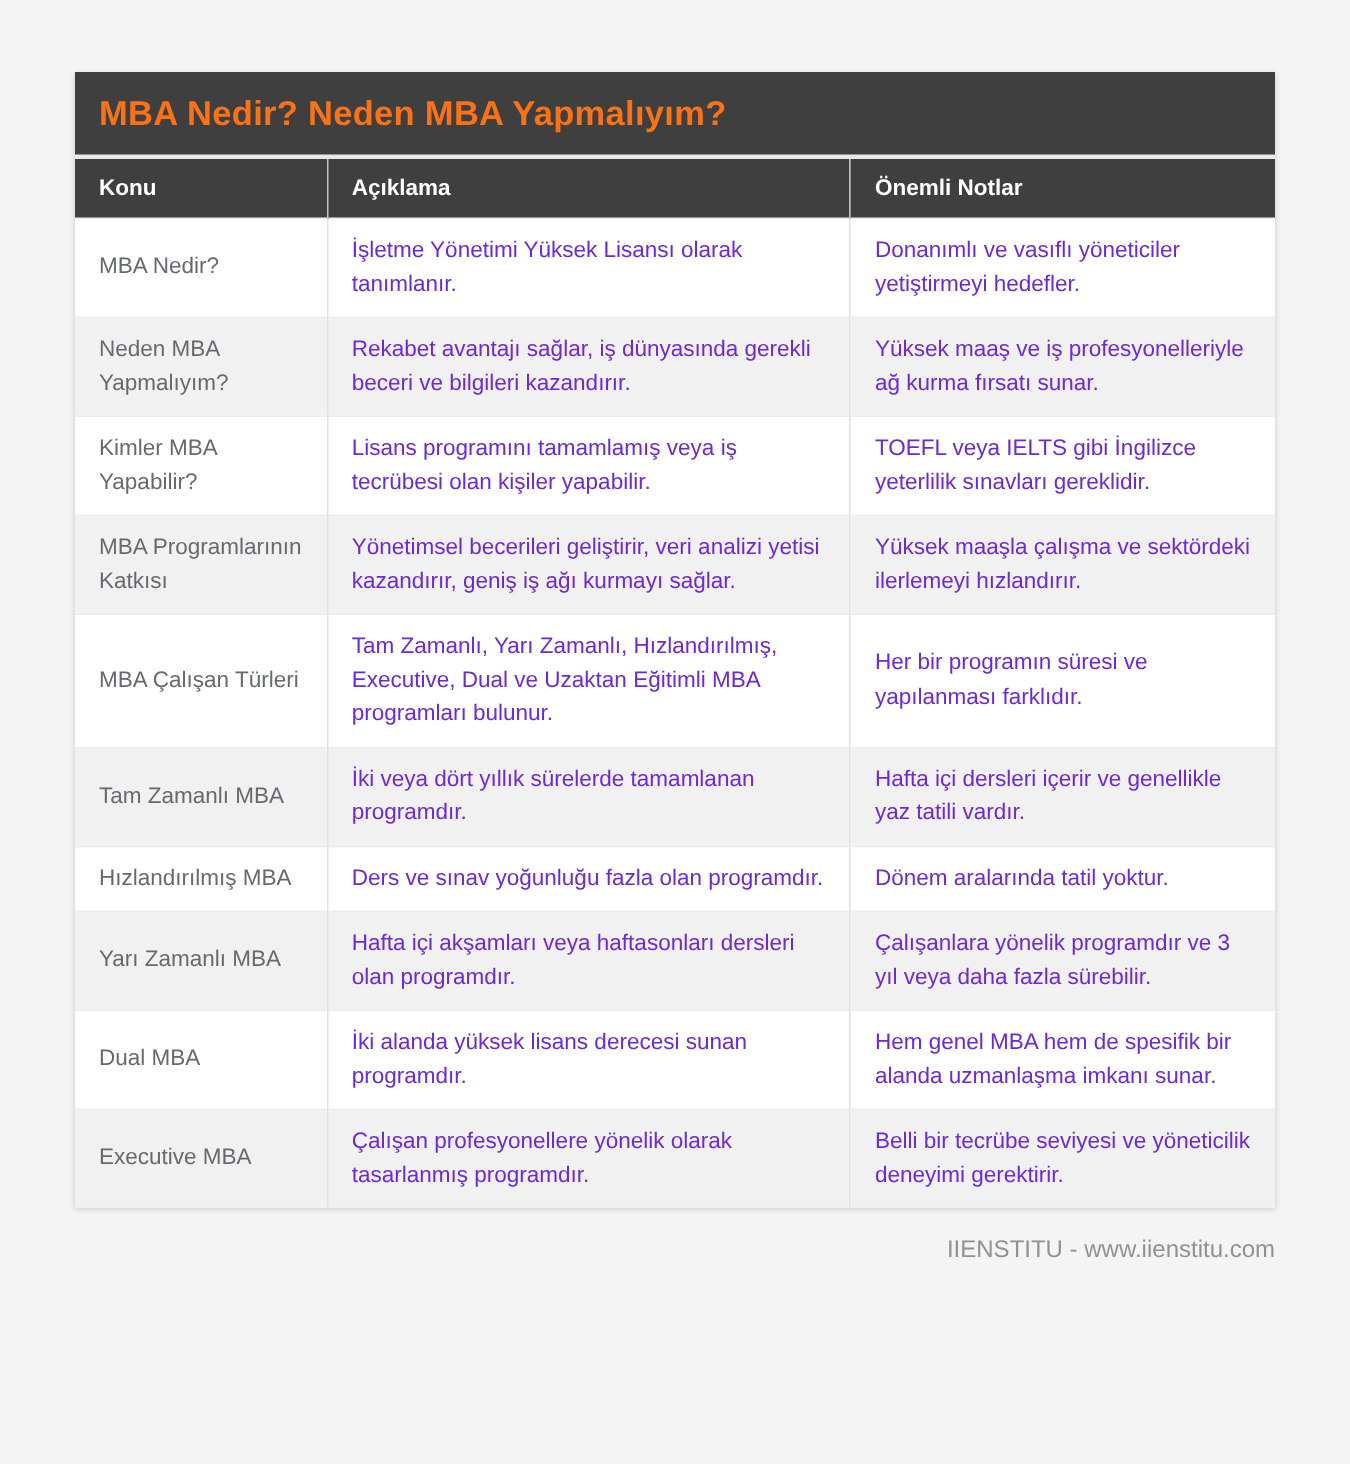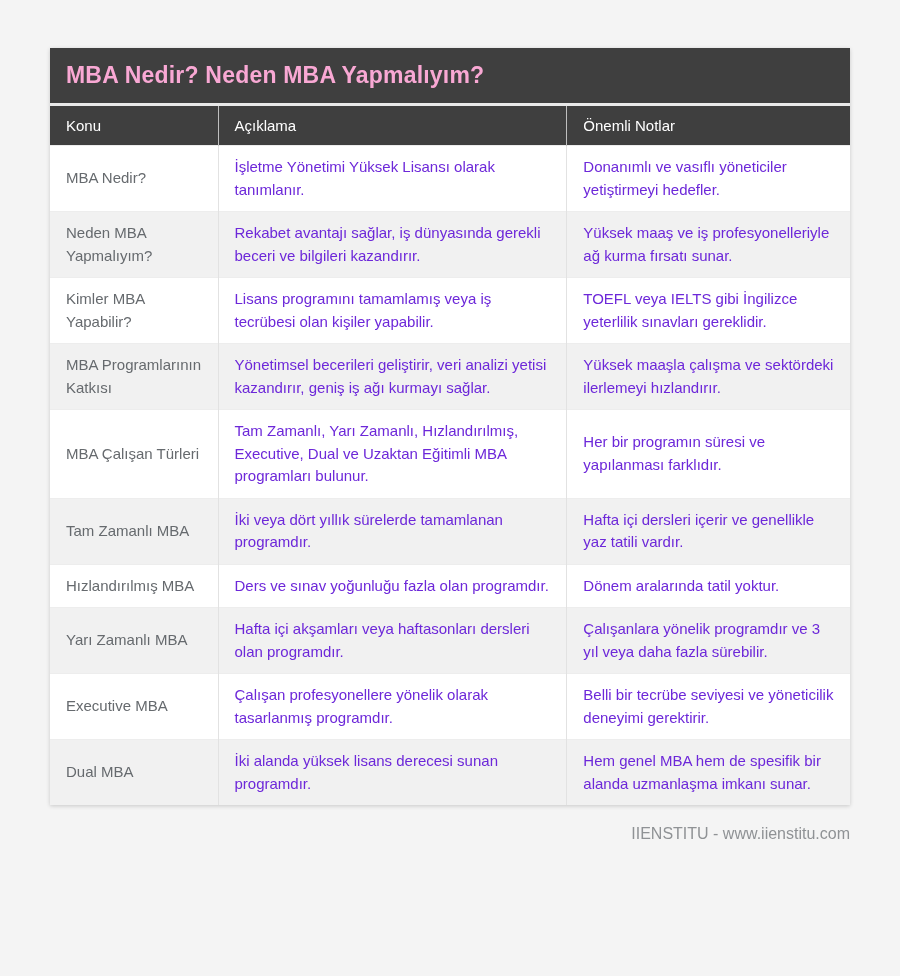--- a/index.html
+++ b/index.html
@@ -14,41 +14,41 @@
     min-height: 976px;
     margin: 0 auto;
     padding: 48px 50px 24px;
   }
   .card {
     background: #ffffff;
     box-shadow: 0 1px 4px rgba(0,0,0,0.18);
   }
   .card-title {
     background: #3f3f3f;
-    color: #f9a8d4;
+    color: #f97316;
     font-size: 23px;
     font-weight: bold;
     padding: 14px 16px;
     border-bottom: 3px solid #e9e9e9;
     letter-spacing: 0.2px;
   }
   table.mba-table {
     width: 100%;
     border-collapse: collapse;
     table-layout: fixed;
   }
   col.c-konu    { width: 21%; }
   col.c-aciklama{ width: 43.6%; }
   col.c-notlar  { width: 35.4%; }
   thead th {
     background: #3f3f3f;
     color: #ffffff;
     text-align: left;
     font-size: 15px;
-    font-weight: normal;
+    font-weight: bold;
     padding: 11px 16px;
   }
   thead th + th { border-left: 1px solid #bfbfbf; }
   tbody td {
     font-size: 15px;
     line-height: 1.5;
     color: #6d28d9;
     padding: 10px 16px;
     vertical-align: middle;
     border-top: 1px solid #ededed;
@@ -126,27 +126,27 @@
     <td>Dönem aralarında tatil yoktur.</td>
   </tr>
 
   <tr>
     <td class="konu">Yarı Zamanlı MBA</td>
     <td>Hafta içi akşamları veya haftasonları dersleri olan programdır.</td>
     <td>Çalışanlara yönelik programdır ve 3 yıl veya daha fazla sürebilir.</td>
   </tr>
 
   <tr>
+    <td class="konu">Dual MBA</td>
+    <td>İki alanda yüksek lisans derecesi sunan programdır.</td>
+    <td>Hem genel MBA hem de spesifik bir alanda uzmanlaşma imkanı sunar.</td>
+  </tr>
+
+  <tr>
     <td class="konu">Executive MBA</td>
     <td>Çalışan profesyonellere yönelik olarak tasarlanmış programdır.</td>
     <td>Belli bir tecrübe seviyesi ve yöneticilik deneyimi gerektirir.</td>
-  </tr>
-
-  <tr>
-    <td class="konu">Dual MBA</td>
-    <td>İki alanda yüksek lisans derecesi sunan programdır.</td>
-    <td>Hem genel MBA hem de spesifik bir alanda uzmanlaşma imkanı sunar.</td>
   </tr>
 </tbody>
     </table>
   </div>
   <div class="footer">IIENSTITU - www.iienstitu.com</div>
 </div>
 
 </body></html>

